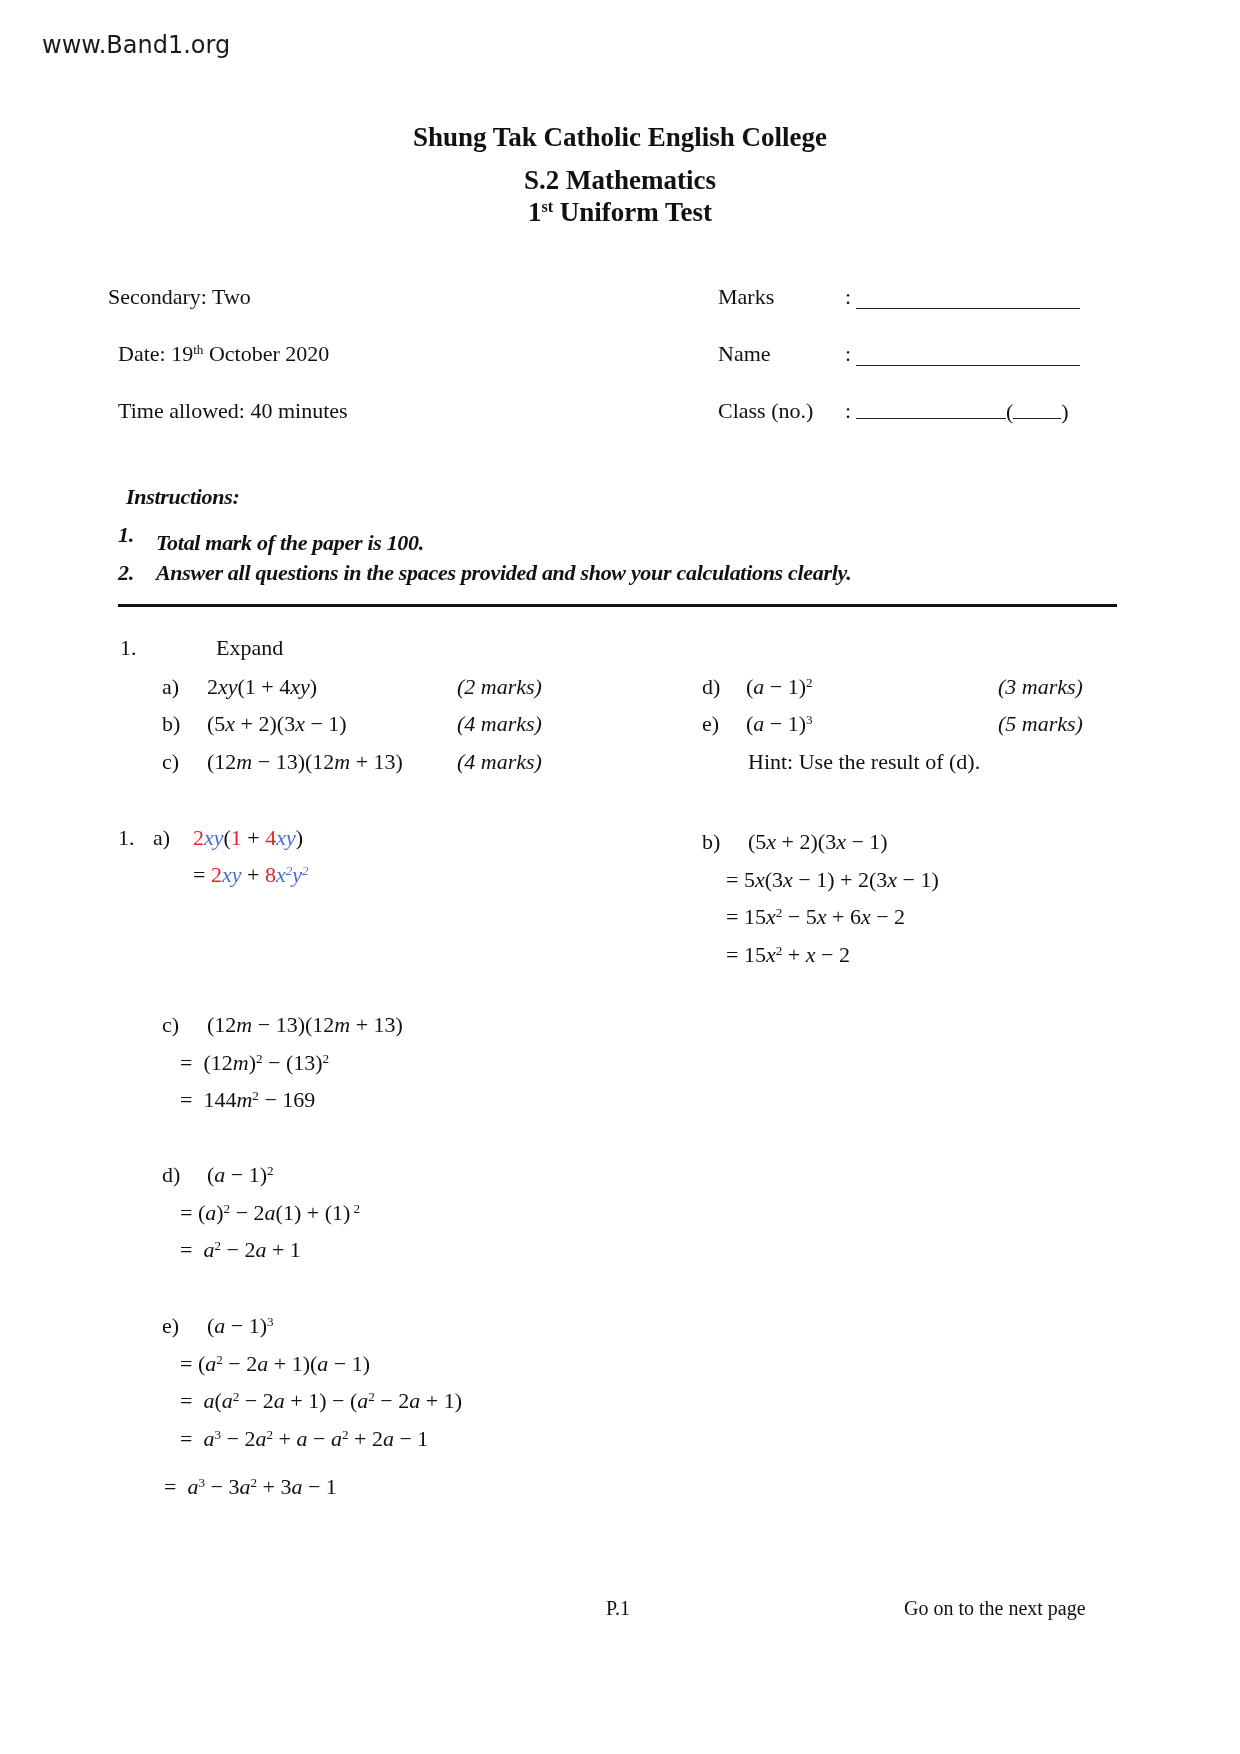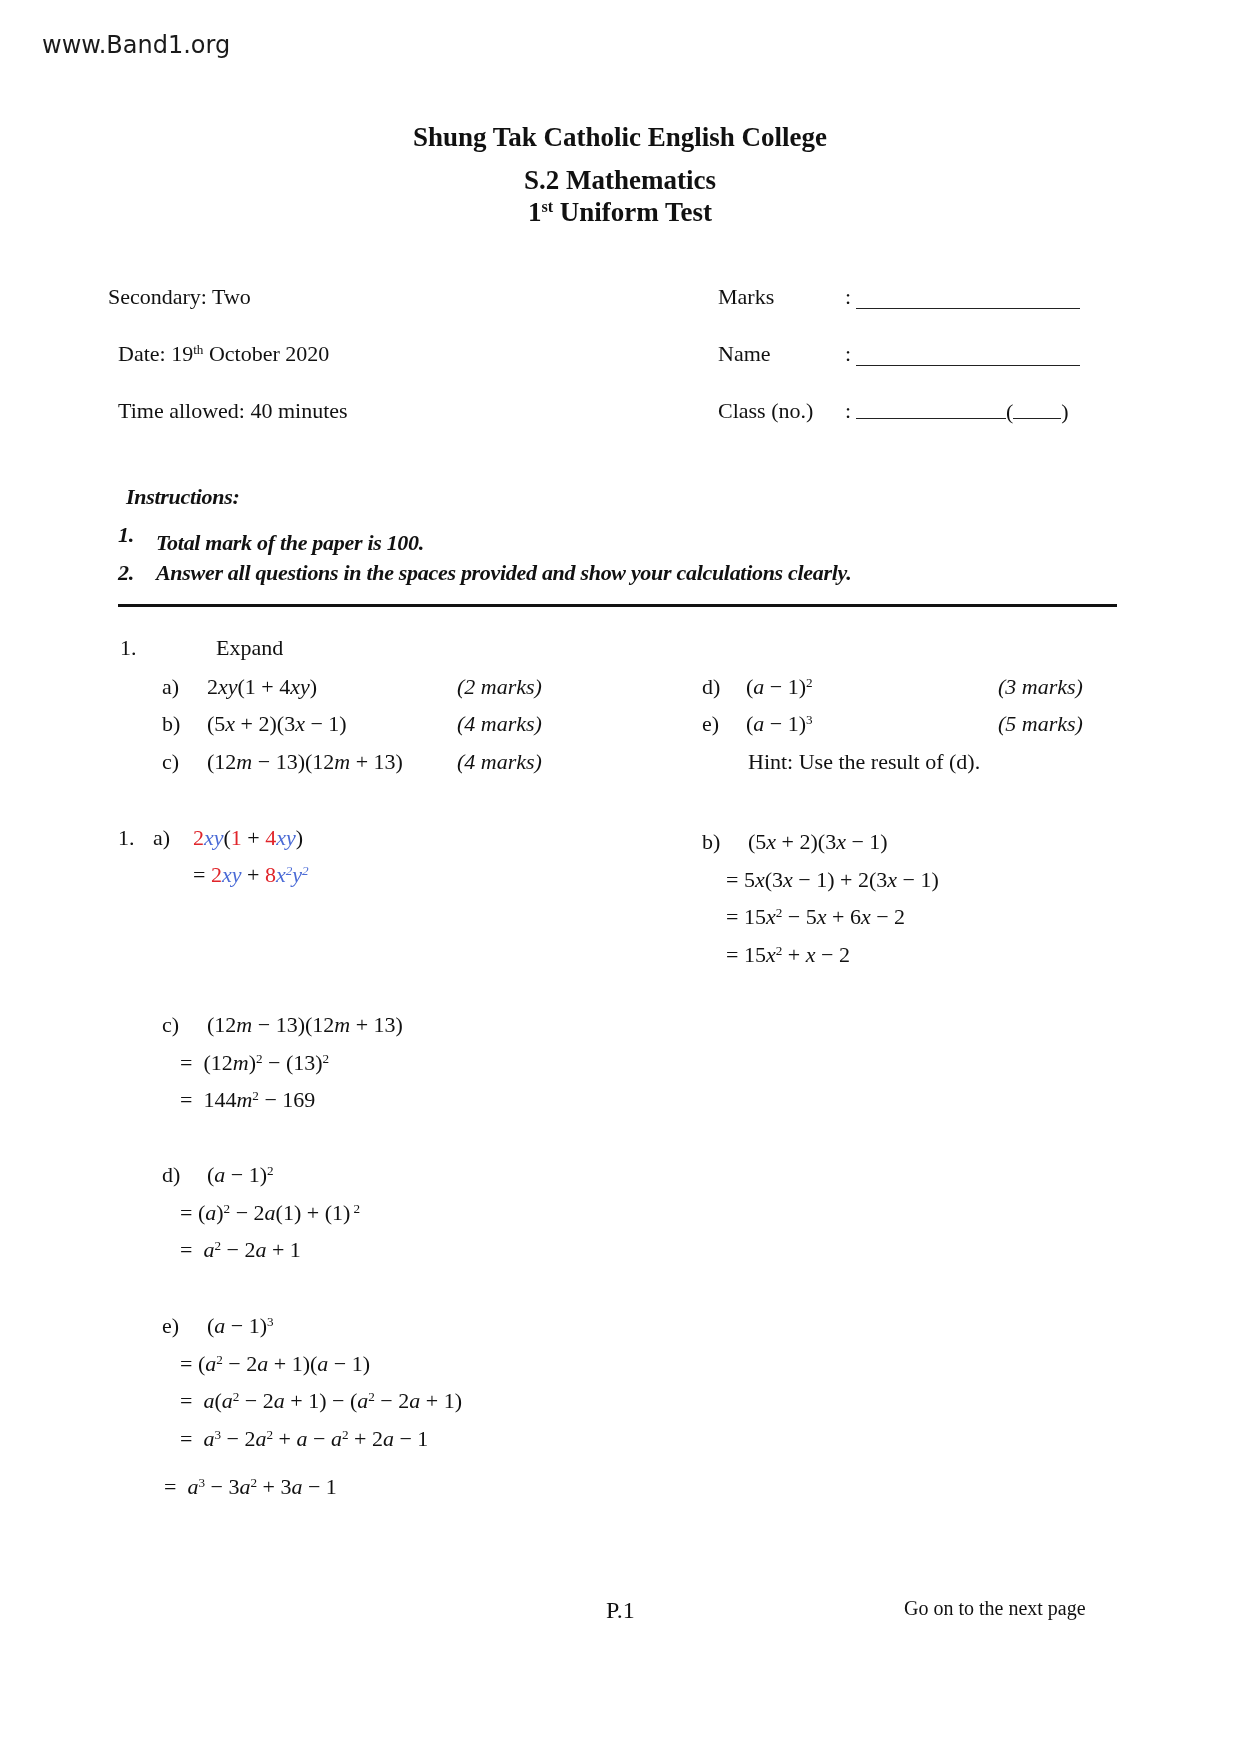--- a/index.html
+++ b/index.html
@@ -97,14 +97,14 @@
 <div class="abs t" style="left:180px;top:1202px;">= (<i class="v">a</i>)<sup>2</sup> − 2<i class="v">a</i>(1) + (1)<sup>&nbsp;2</sup></div>
 <div class="abs t" style="left:180px;top:1239px;">= &nbsp;<i class="v">a</i><sup>2</sup> − 2<i class="v">a</i> + 1</div>
 
 <div class="abs t" style="left:162px;top:1315px;">e)</div>
 <div class="abs t" style="left:207px;top:1315px;">(<i class="v">a</i> − 1)<sup>3</sup></div>
 <div class="abs t" style="left:180px;top:1353px;">= (<i class="v">a</i><sup>2</sup> − 2<i class="v">a</i> + 1)(<i class="v">a</i> − 1)</div>
 <div class="abs t" style="left:180px;top:1390px;">= &nbsp;<i class="v">a</i>(<i class="v">a</i><sup>2</sup> − 2<i class="v">a</i> + 1) − (<i class="v">a</i><sup>2</sup> − 2<i class="v">a</i> + 1)</div>
 <div class="abs t" style="left:180px;top:1428px;">= &nbsp;<i class="v">a</i><sup>3</sup> − 2<i class="v">a</i><sup>2</sup> + <i class="v">a</i> − <i class="v">a</i><sup>2</sup> + 2<i class="v">a</i> − 1</div>
 <div class="abs t" style="left:164px;top:1466px;margin-top:10px;">= &nbsp;<i class="v">a</i><sup>3</sup> − 3<i class="v">a</i><sup>2</sup> + 3<i class="v">a</i> − 1</div>
 
-<div class="abs" style="left:606px;top:1598px;font-size:24px;">P.1</div>
+<div class="abs" style="left:606px;top:1598px;font-size:20px;">P.1</div>
 <div class="abs" style="left:904px;top:1598px;font-size:20px;">Go on to the next page</div>
 
 </body></html>

